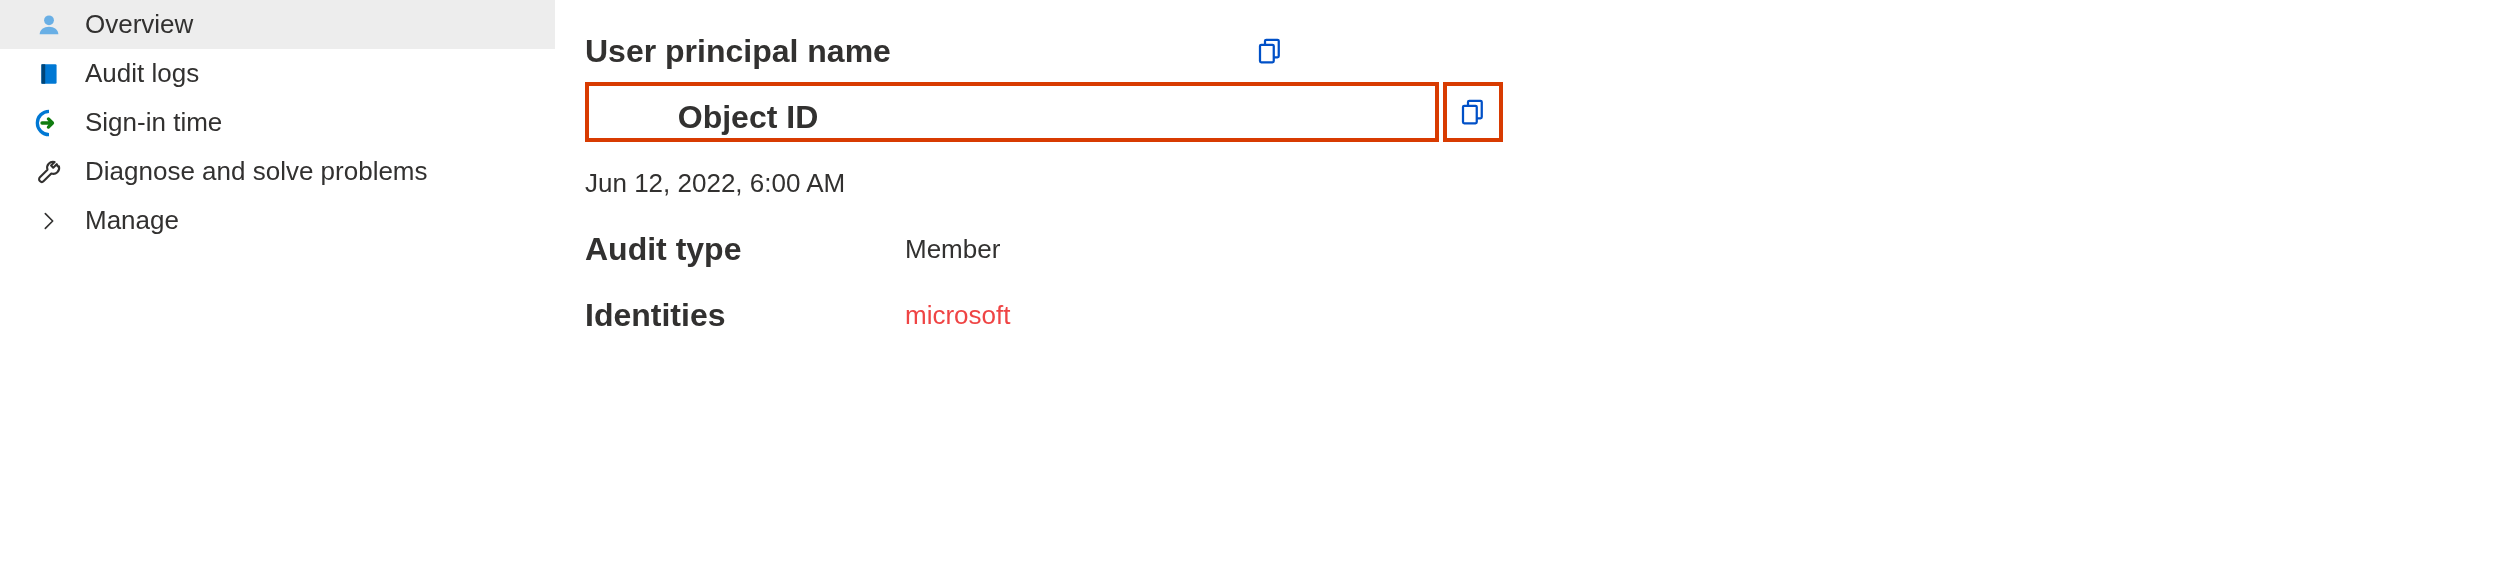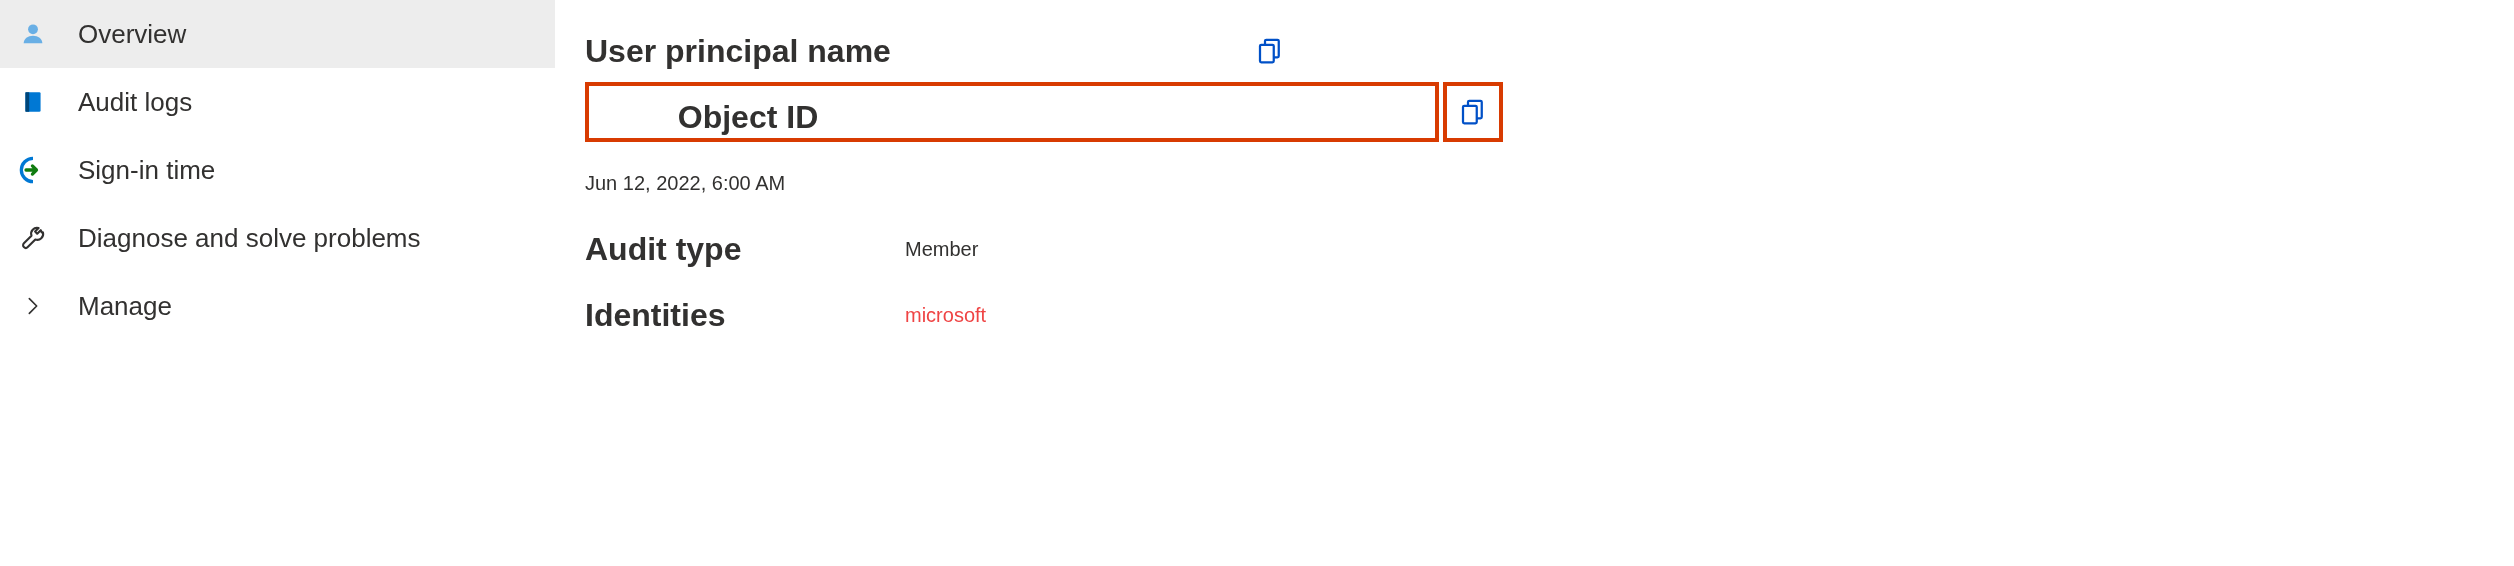--- a/index.html
+++ b/index.html
@@ -14,27 +14,27 @@
     }
     .sidebar {
       width: 555px;
       display: flex;
       flex-direction: column;
       padding-top: 0;
     }
     .sidebar-item {
       display: flex;
       align-items: center;
-      height: 68px;
-      padding-left: 18px;
+      height: 49px;
+      padding-left: 34px;
       cursor: pointer;
       font-size: 26px;
       font-weight: 400;
       color: #323130;
-      gap: 30px;
+      gap: 21px;
     }
     .sidebar-item.active {
       background: #ededed;
     }
     .sidebar-icon {
       width: 30px;
       height: 30px;
       display: inline-flex;
       align-items: center;
       justify-content: center;
@@ -62,21 +62,21 @@
       position: relative;
     }
     .property-label {
       font-size: 32px;
       font-weight: 600;
       color: #323130;
       width: 320px;
       flex-shrink: 0;
     }
     .property-value {
-      font-size: 20px;
+      font-size: 26px;
       font-weight: 400;
       color: #323130;
       flex: 1;
     }
     .property-value.link {
       color: #ef4444;
     }
     .copy-icon-wrap {
       position: absolute;
       display: inline-flex;

